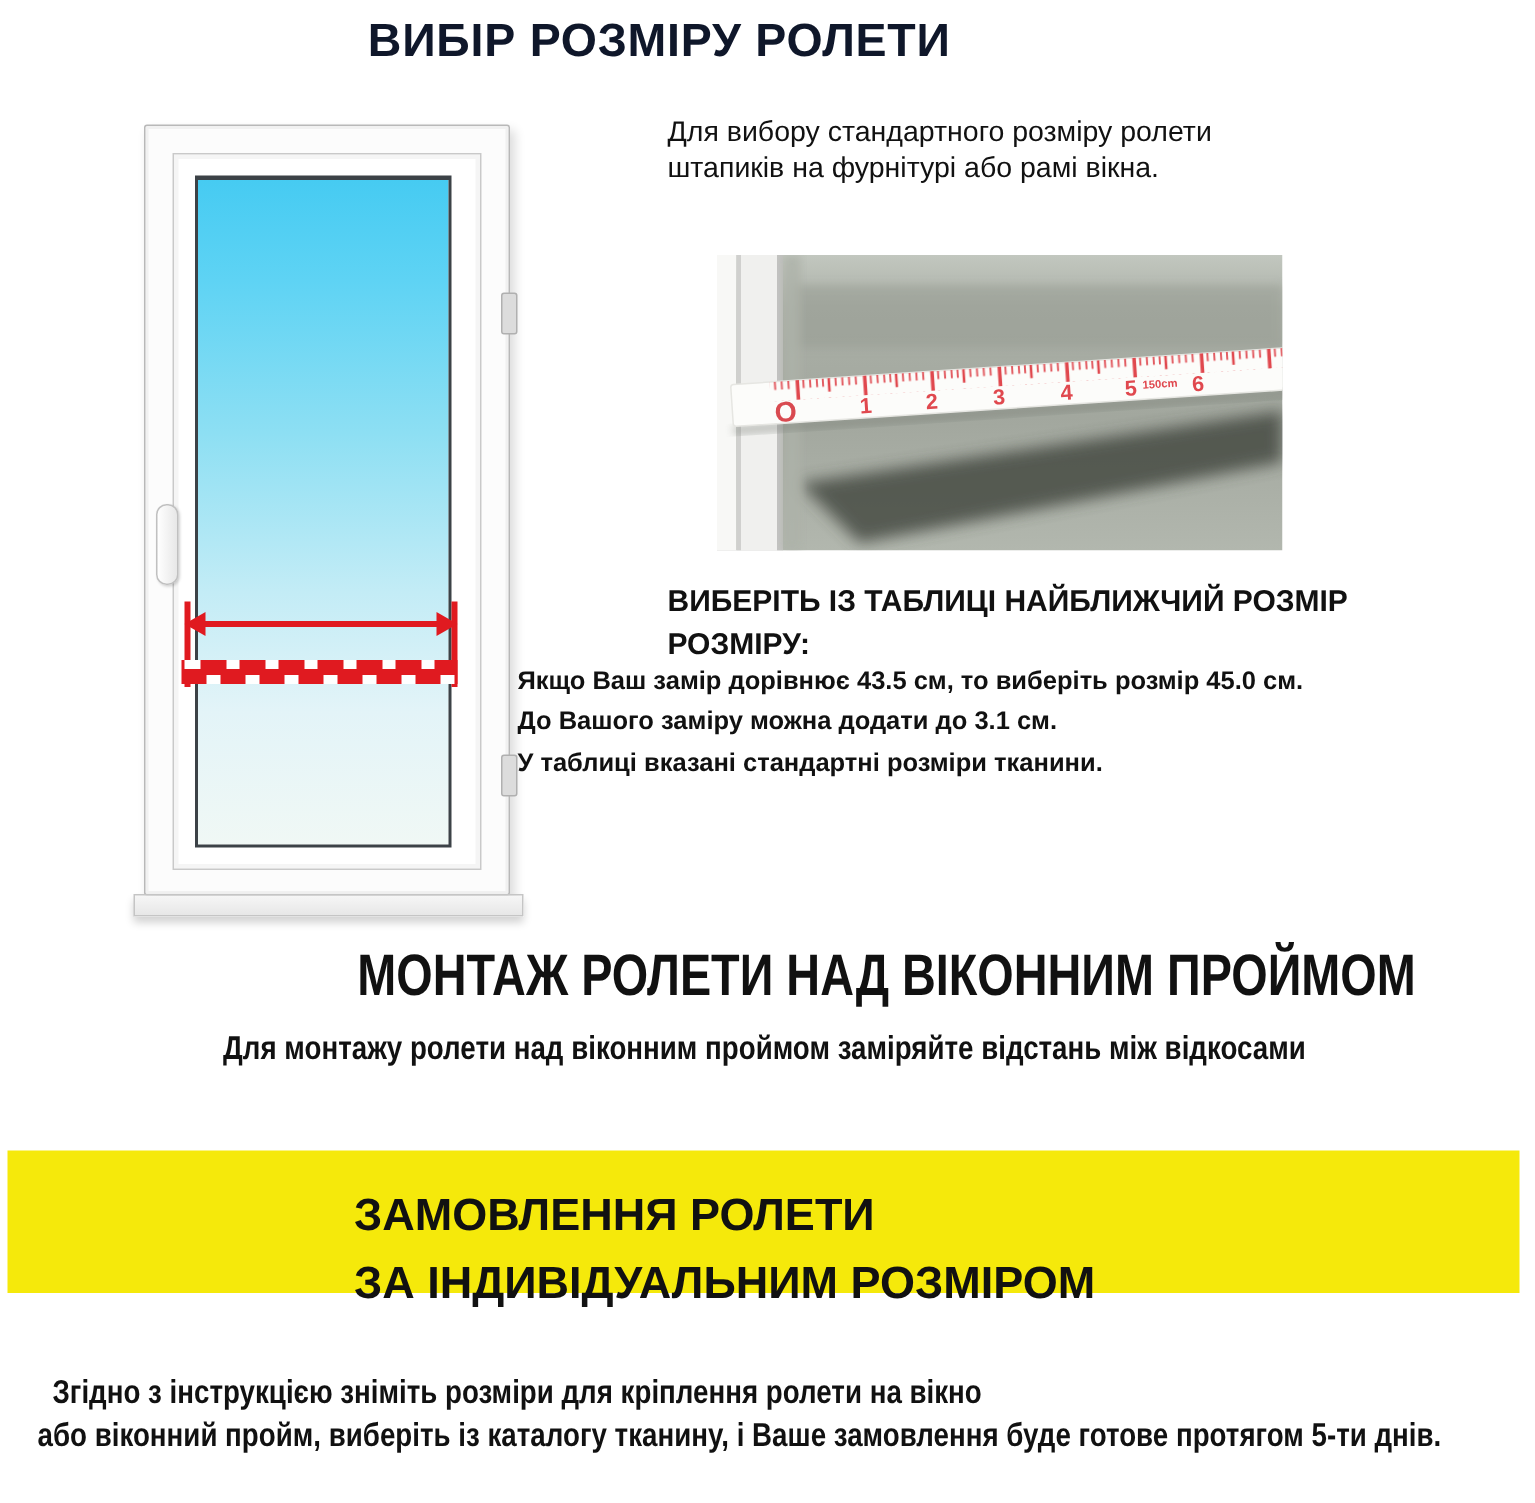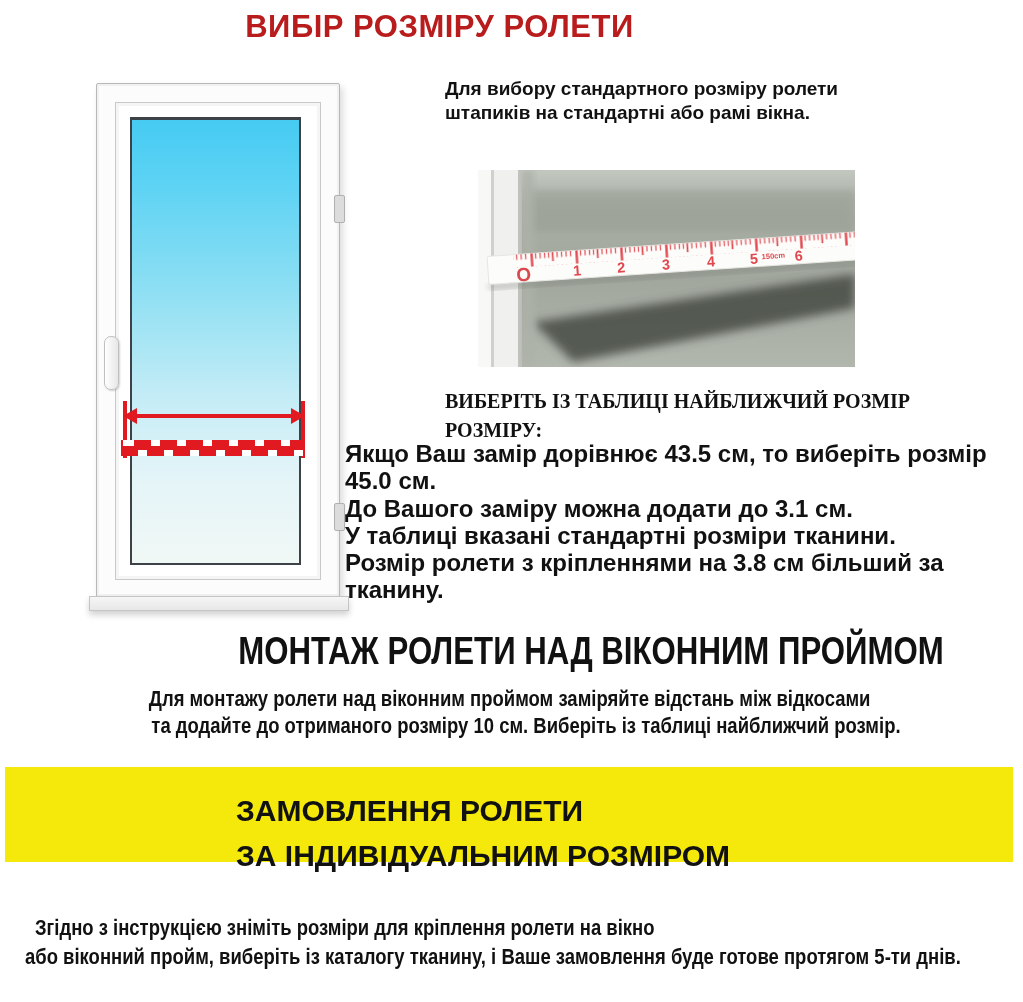--- a/index.html
+++ b/index.html
@@ -5,25 +5,25 @@
   html,body{margin:0;padding:0;background:#fff;}
   #page{
     position:relative;width:1023px;height:1002px;overflow:hidden;
     background:#ffffff;color:#1a1a1a;
     font-family:"Liberation Sans","DejaVu Sans",sans-serif;
   }
   .abs{position:absolute;}
   
   .title{
     top:8px;left:0;width:815px;text-align:center;padding-left:64px;box-sizing:border-box;
-    font-weight:bold;font-size:31px;line-height:38px;letter-spacing:.5px;color:#b91c1c;
+    font-weight:bold;font-size:31px;line-height:38px;letter-spacing:.5px;color:#0f172a;
   }
-  .intro{left:445px;top:77px;font-weight:bold;font-size:19px;line-height:23.5px;color:#111;}
-  .choose{left:445px;top:387px;font-weight:bold;font-size:20px;line-height:29px;color:#111;font-family:Liberation Serif, serif;}
-  .example{left:345px;top:440px;font-weight:bold;font-size:24px;line-height:27.3px;color:#111;}
+  .intro{left:445px;top:77px;font-weight:normal;font-size:19px;line-height:23.5px;color:#111;}
+  .choose{left:445px;top:387px;font-weight:bold;font-size:20px;line-height:29px;color:#111;}
+  .example{left:345px;top:440px;font-weight:bold;font-size:17px;line-height:27.3px;color:#111;}
   .h2wrap{left:150px;top:630px;width:873px;text-align:left;font-weight:bold;font-size:39px;line-height:42px;color:#111;white-space:nowrap;}
   .h2wrap .cond{display:inline-block;transform:scaleX(.80);transform-origin:center top;}
   .mount{left:80px;top:686px;width:943px;text-align:left;font-weight:bold;font-size:22px;line-height:26.5px;color:#111;white-space:nowrap;}
   .mount .cond{display:inline-block;transform:scaleX(.84);transform-origin:center top;}
   .banner{
     left:5px;top:767px;width:1008px;height:95px;background:#F5E90B;box-sizing:border-box;
     padding:21px 0 0 231px;font-weight:bold;font-size:30px;line-height:45px;color:#111;
   }
   .footer{left:25px;top:913px;font-weight:bold;font-size:22px;line-height:29px;color:#111;white-space:nowrap;}
   .footer .cond{display:inline-block;transform:scaleX(.84);transform-origin:left top;}
@@ -82,21 +82,21 @@
     <div class="m-arrow">
       <span class="ah ah-left"></span>
       <span class="bar"></span>
       <span class="ah ah-right"></span>
     </div>
     <div class="m-tape"></div>
   </div>
 
   <div class="abs intro">
     <div>Для вибору стандартного розміру ролети</div>
-    <div>штапиків на стандартні або рамі вікна.</div>
+    <div>штапиків на фурнітурі або рамі вікна.</div>
   </div>
 
   <div class="abs photo">
     <svg width="377" height="197" viewBox="0 0 377 197">
       <defs>
         <linearGradient id="glassg" x1="0" y1="0" x2="0" y2="1">
           <stop offset="0" stop-color="#c2c7bf"></stop>
           <stop offset="0.18" stop-color="#abb0a7"></stop>
           <stop offset="0.55" stop-color="#a2a79e"></stop>
           <stop offset="1" stop-color="#b2b7ae"></stop>
@@ -149,29 +149,27 @@
 
   <div class="abs choose">
     <div>ВИБЕРІТЬ ІЗ ТАБЛИЦІ НАЙБЛИЖЧИЙ РОЗМІР</div>
     <div>РОЗМІРУ:</div>
   </div>
 
   <div class="abs example">
     <div>Якщо Ваш замір дорівнює 43.5 см, то виберіть розмір 45.0 см.</div>
     <div>До Вашого заміру можна додати до 3.1 см.</div>
     <div>У таблиці вказані стандартні розміри тканини.</div>
-    <div>Розмір ролети з кріпленнями на 3.8 см більший за тканину.</div>
   </div>
 
   <div class="abs h2wrap">
     <span class="cond">МОНТАЖ РОЛЕТИ НАД ВІКОННИМ ПРОЙМОМ</span>
   </div>
   <div class="abs mount">
     <div><span class="cond">Для монтажу ролети над віконним проймом заміряйте відстань між відкосами</span></div>
-    <div><span class="cond">та додайте до отриманого розміру 10 см. Виберіть із таблиці найближчий розмір.</span></div>
   </div>
 
   <div class="abs banner">
     <div>ЗАМОВЛЕННЯ РОЛЕТИ</div>
     <div>ЗА ІНДИВІДУАЛЬНИМ РОЗМІРОМ</div>
   </div>
 
   <div class="abs footer">
     <div><span class="cond l1">Згідно з інструкцією зніміть розміри для кріплення ролети на вікно</span></div>
     <div><span class="cond">або віконний пройм, виберіть із каталогу тканину, і Ваше замовлення буде готове протягом 5-ти днів.</span></div>

